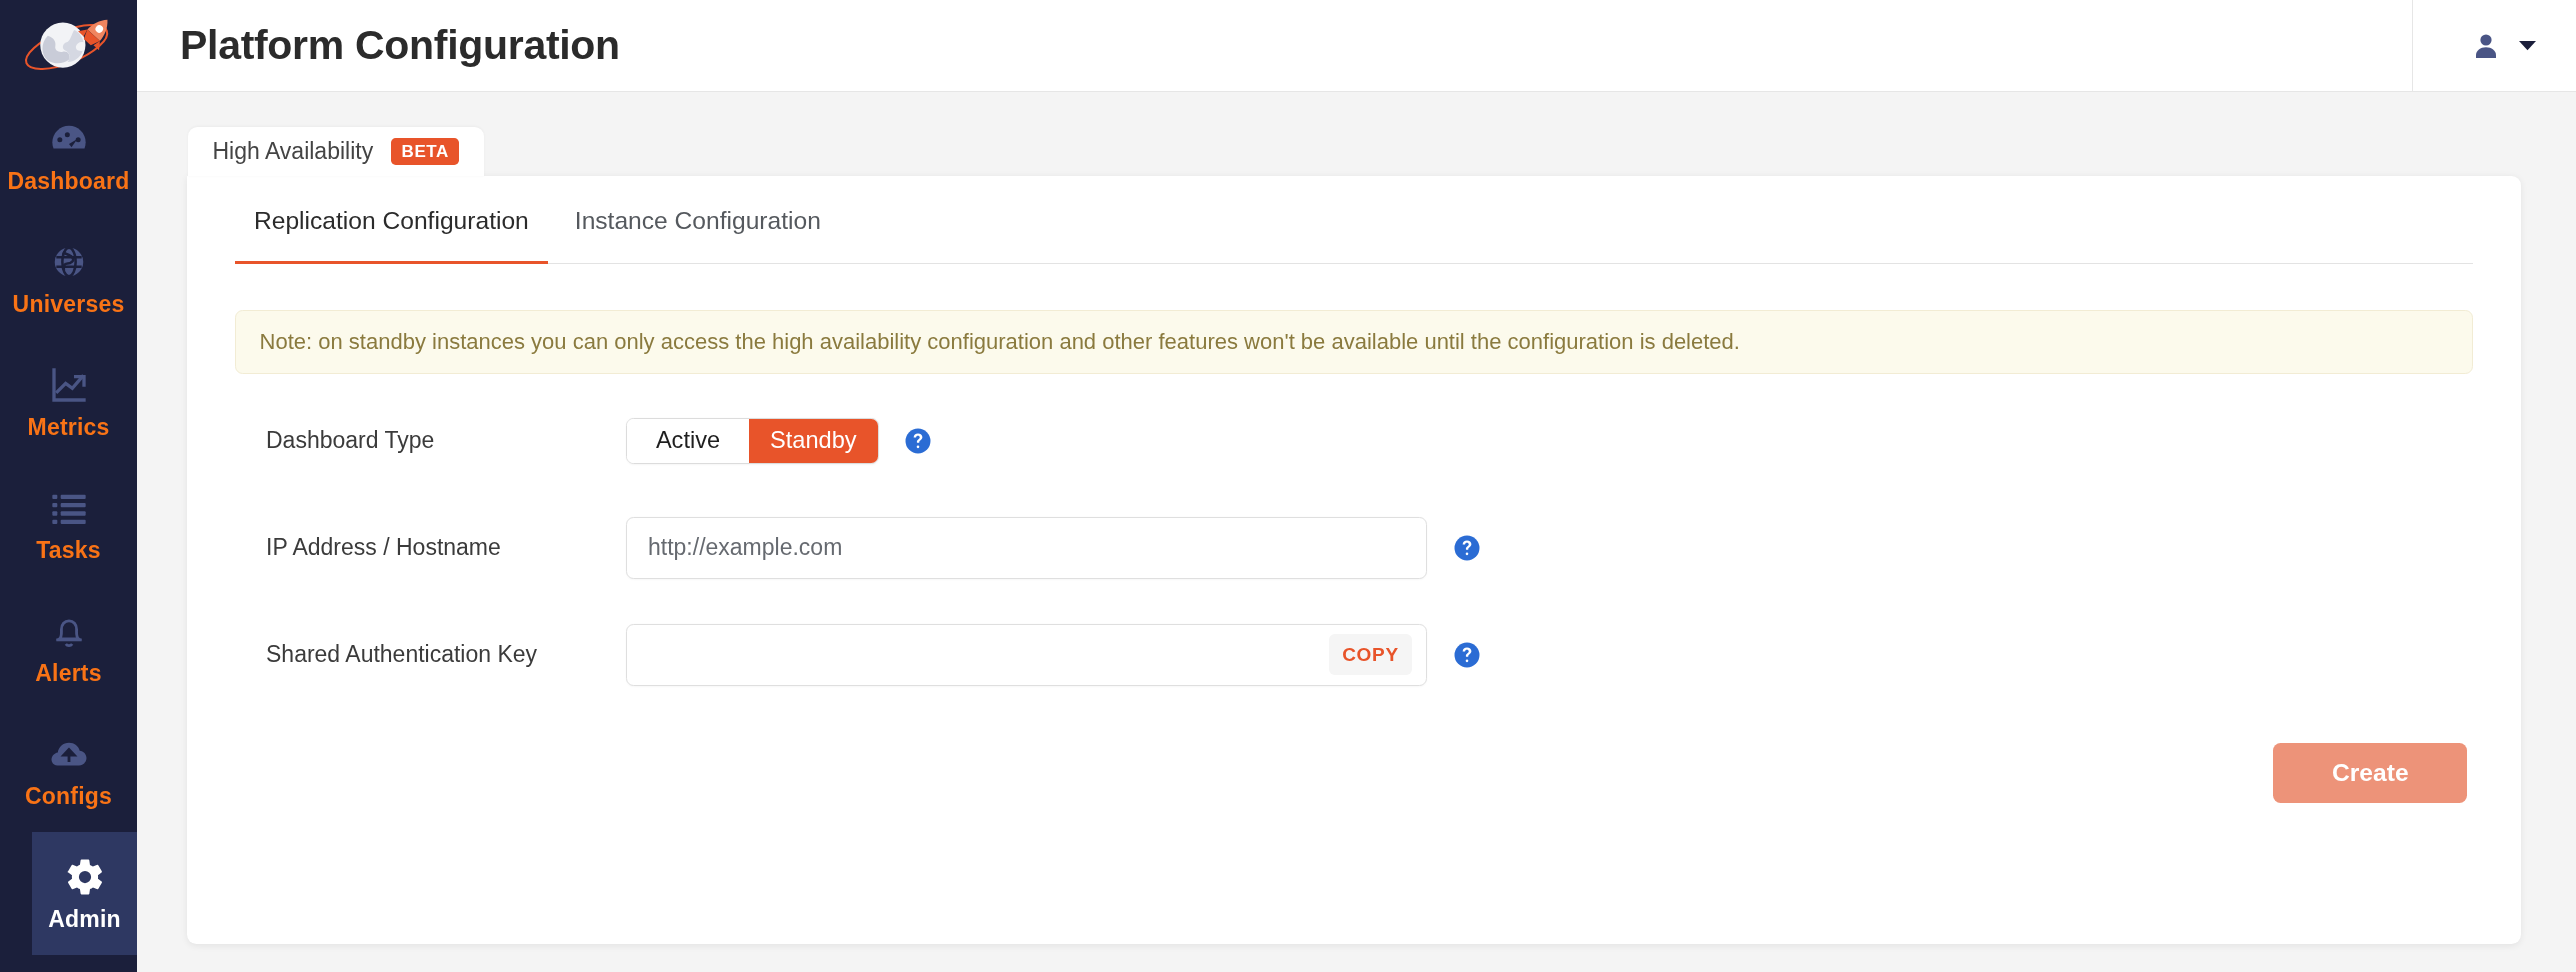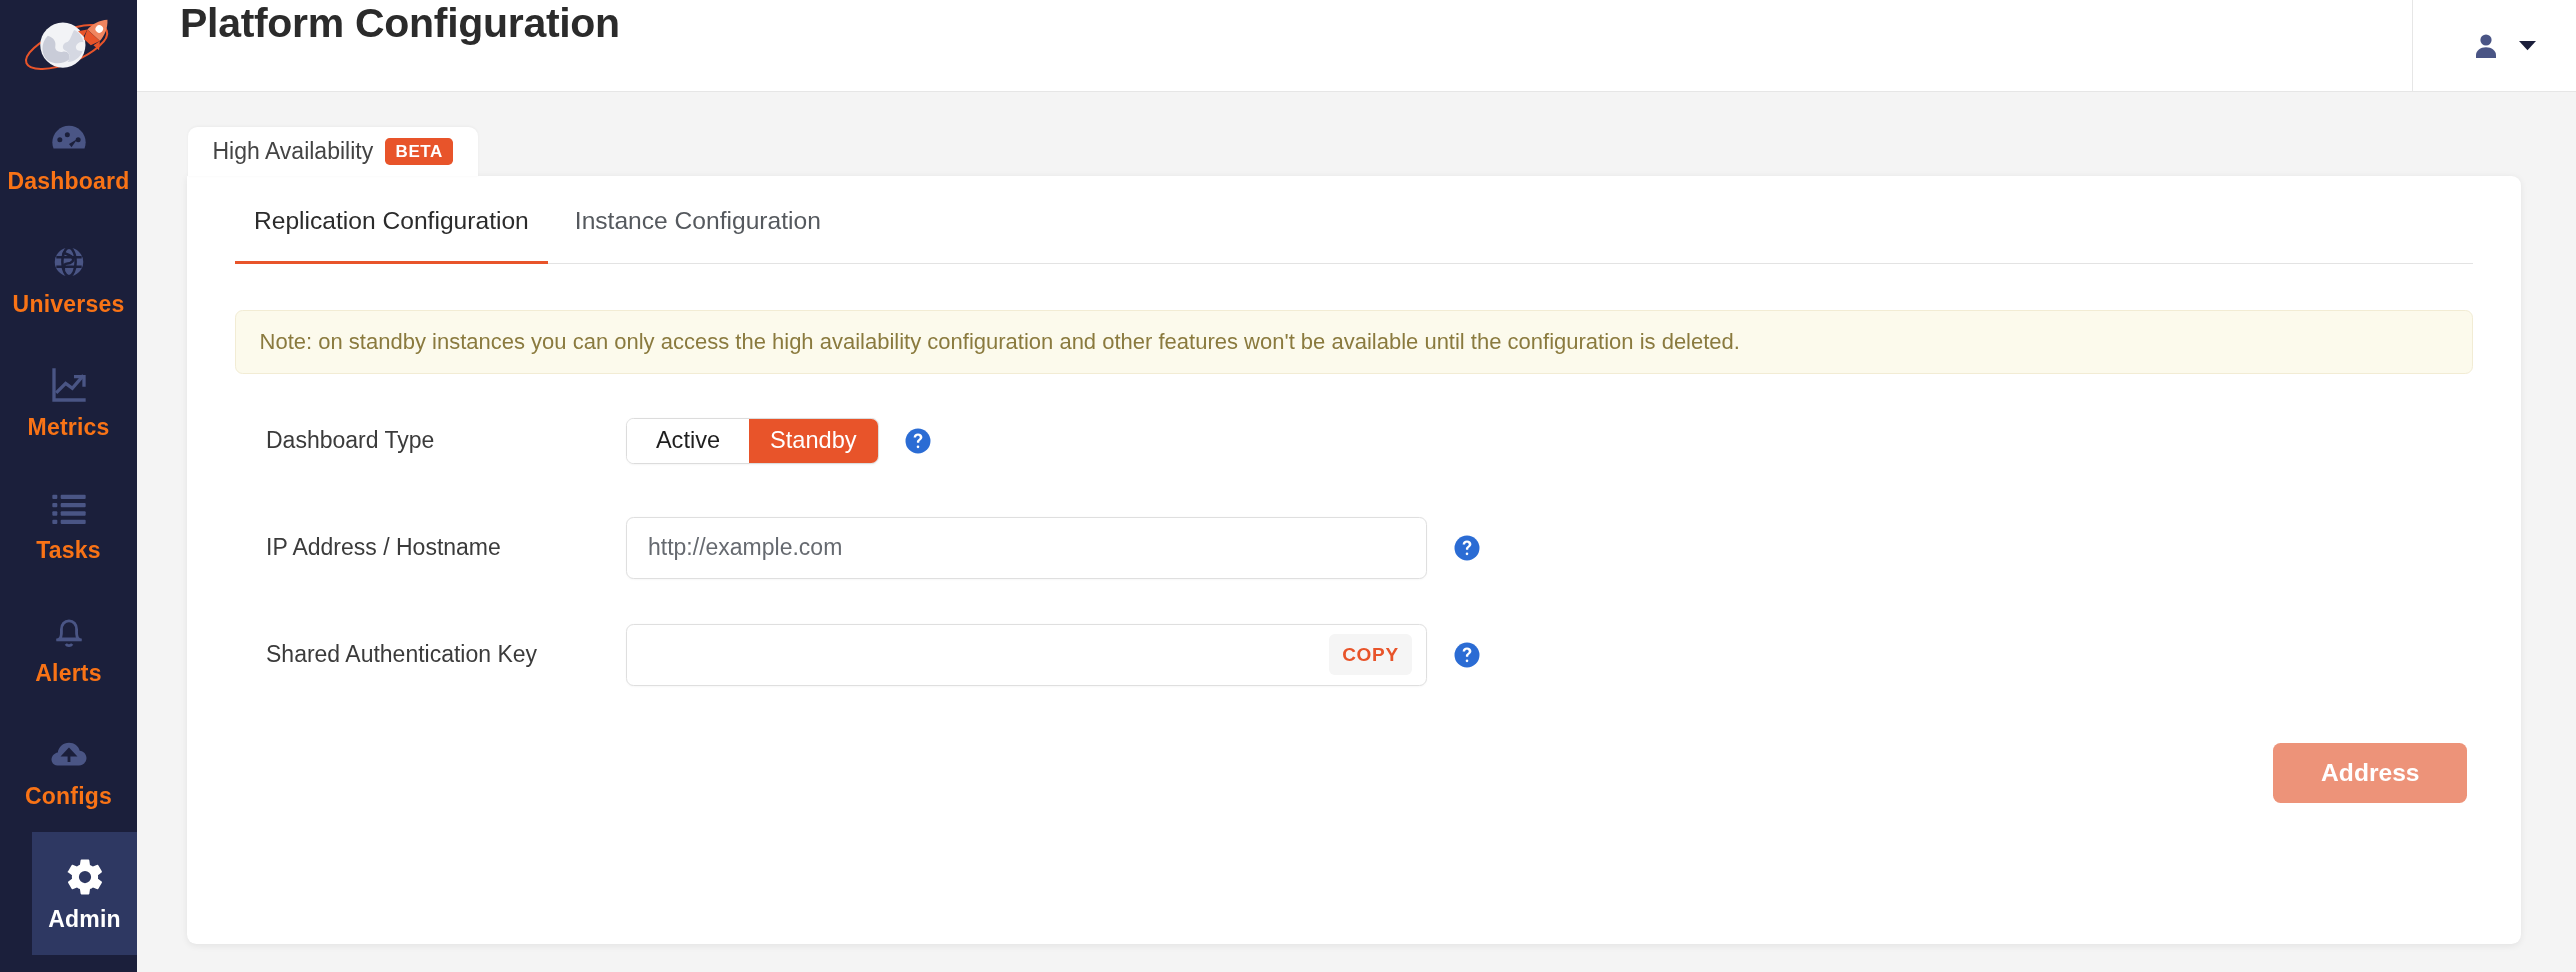--- a/index.html
+++ b/index.html
@@ -63,20 +63,21 @@
   
   .right { flex: 1; display: flex; flex-direction: column; min-width: 0; }
 
   
   .header {
     height: 92px;
     min-height: 92px;
     background: #ffffff;
     border-bottom: 0.9px solid #e6e6e6;
     display: flex;
+    align-items: center;
     justify-content: space-between;
     padding: 0 40px 0 43px;
   }
   .page-title {
     font-size: 41px;
     font-weight: bold;
     color: #2b2b2b;
     letter-spacing: -0.3px;
   }
   .header-right {
@@ -108,21 +109,21 @@
 
   
   .outer-tabs { display: flex; align-items: flex-end; height: 49px; padding-left: 0.9px; }
   .outer-tab {
     background: #ffffff;
     border-radius: 9.4px 9.4px 0 0;
     padding: 0 24.6px;
     height: 49px;
     display: flex;
     align-items: center;
-    gap: 12px;
+    gap: 18px;
     cursor: pointer;
     box-shadow: 0 -0.9px 2.8px rgba(0,0,0,0.04);
   }
   .outer-tab-label { font-size: 23px; color: #444444; }
   .beta-badge {
     background: #e8542a;
     color: #ffffff;
     font-size: 17px;
     font-weight: bold;
     letter-spacing: 0.6px;
@@ -483,21 +484,21 @@
             </div>
             <span class="help-icon">
               <svg width="30" height="30" viewBox="0 0 24 24">
                 <circle cx="12" cy="12" r="10" fill="#2b6cd4"></circle>
                 <path d="M12 15.6c-.6 0-1.05.45-1.05 1.05S11.4 17.7 12 17.7s1.05-.45 1.05-1.05S12.6 15.6 12 15.6zM12 6c-2 0-3.4 1.25-3.5 3.1h1.95c.08-.8.65-1.35 1.5-1.35.85 0 1.45.5 1.45 1.2 0 .6-.25.95-1.05 1.55-.9.68-1.3 1.3-1.25 2.35l.1.6h1.8v-.5c0-.7.25-1.05 1.05-1.65.95-.7 1.45-1.45 1.45-2.5C15.5 7.25 14.05 6 12 6z" fill="#ffffff"></path>
               </svg>
             </span>
           </div>
 
           <div class="card-footer">
-            <button class="create-btn">Address</button>
+            <button class="create-btn">Create</button>
           </div>
 
         </div>
       </section>
 
     </main>
   </div>
 </div>
 
 

